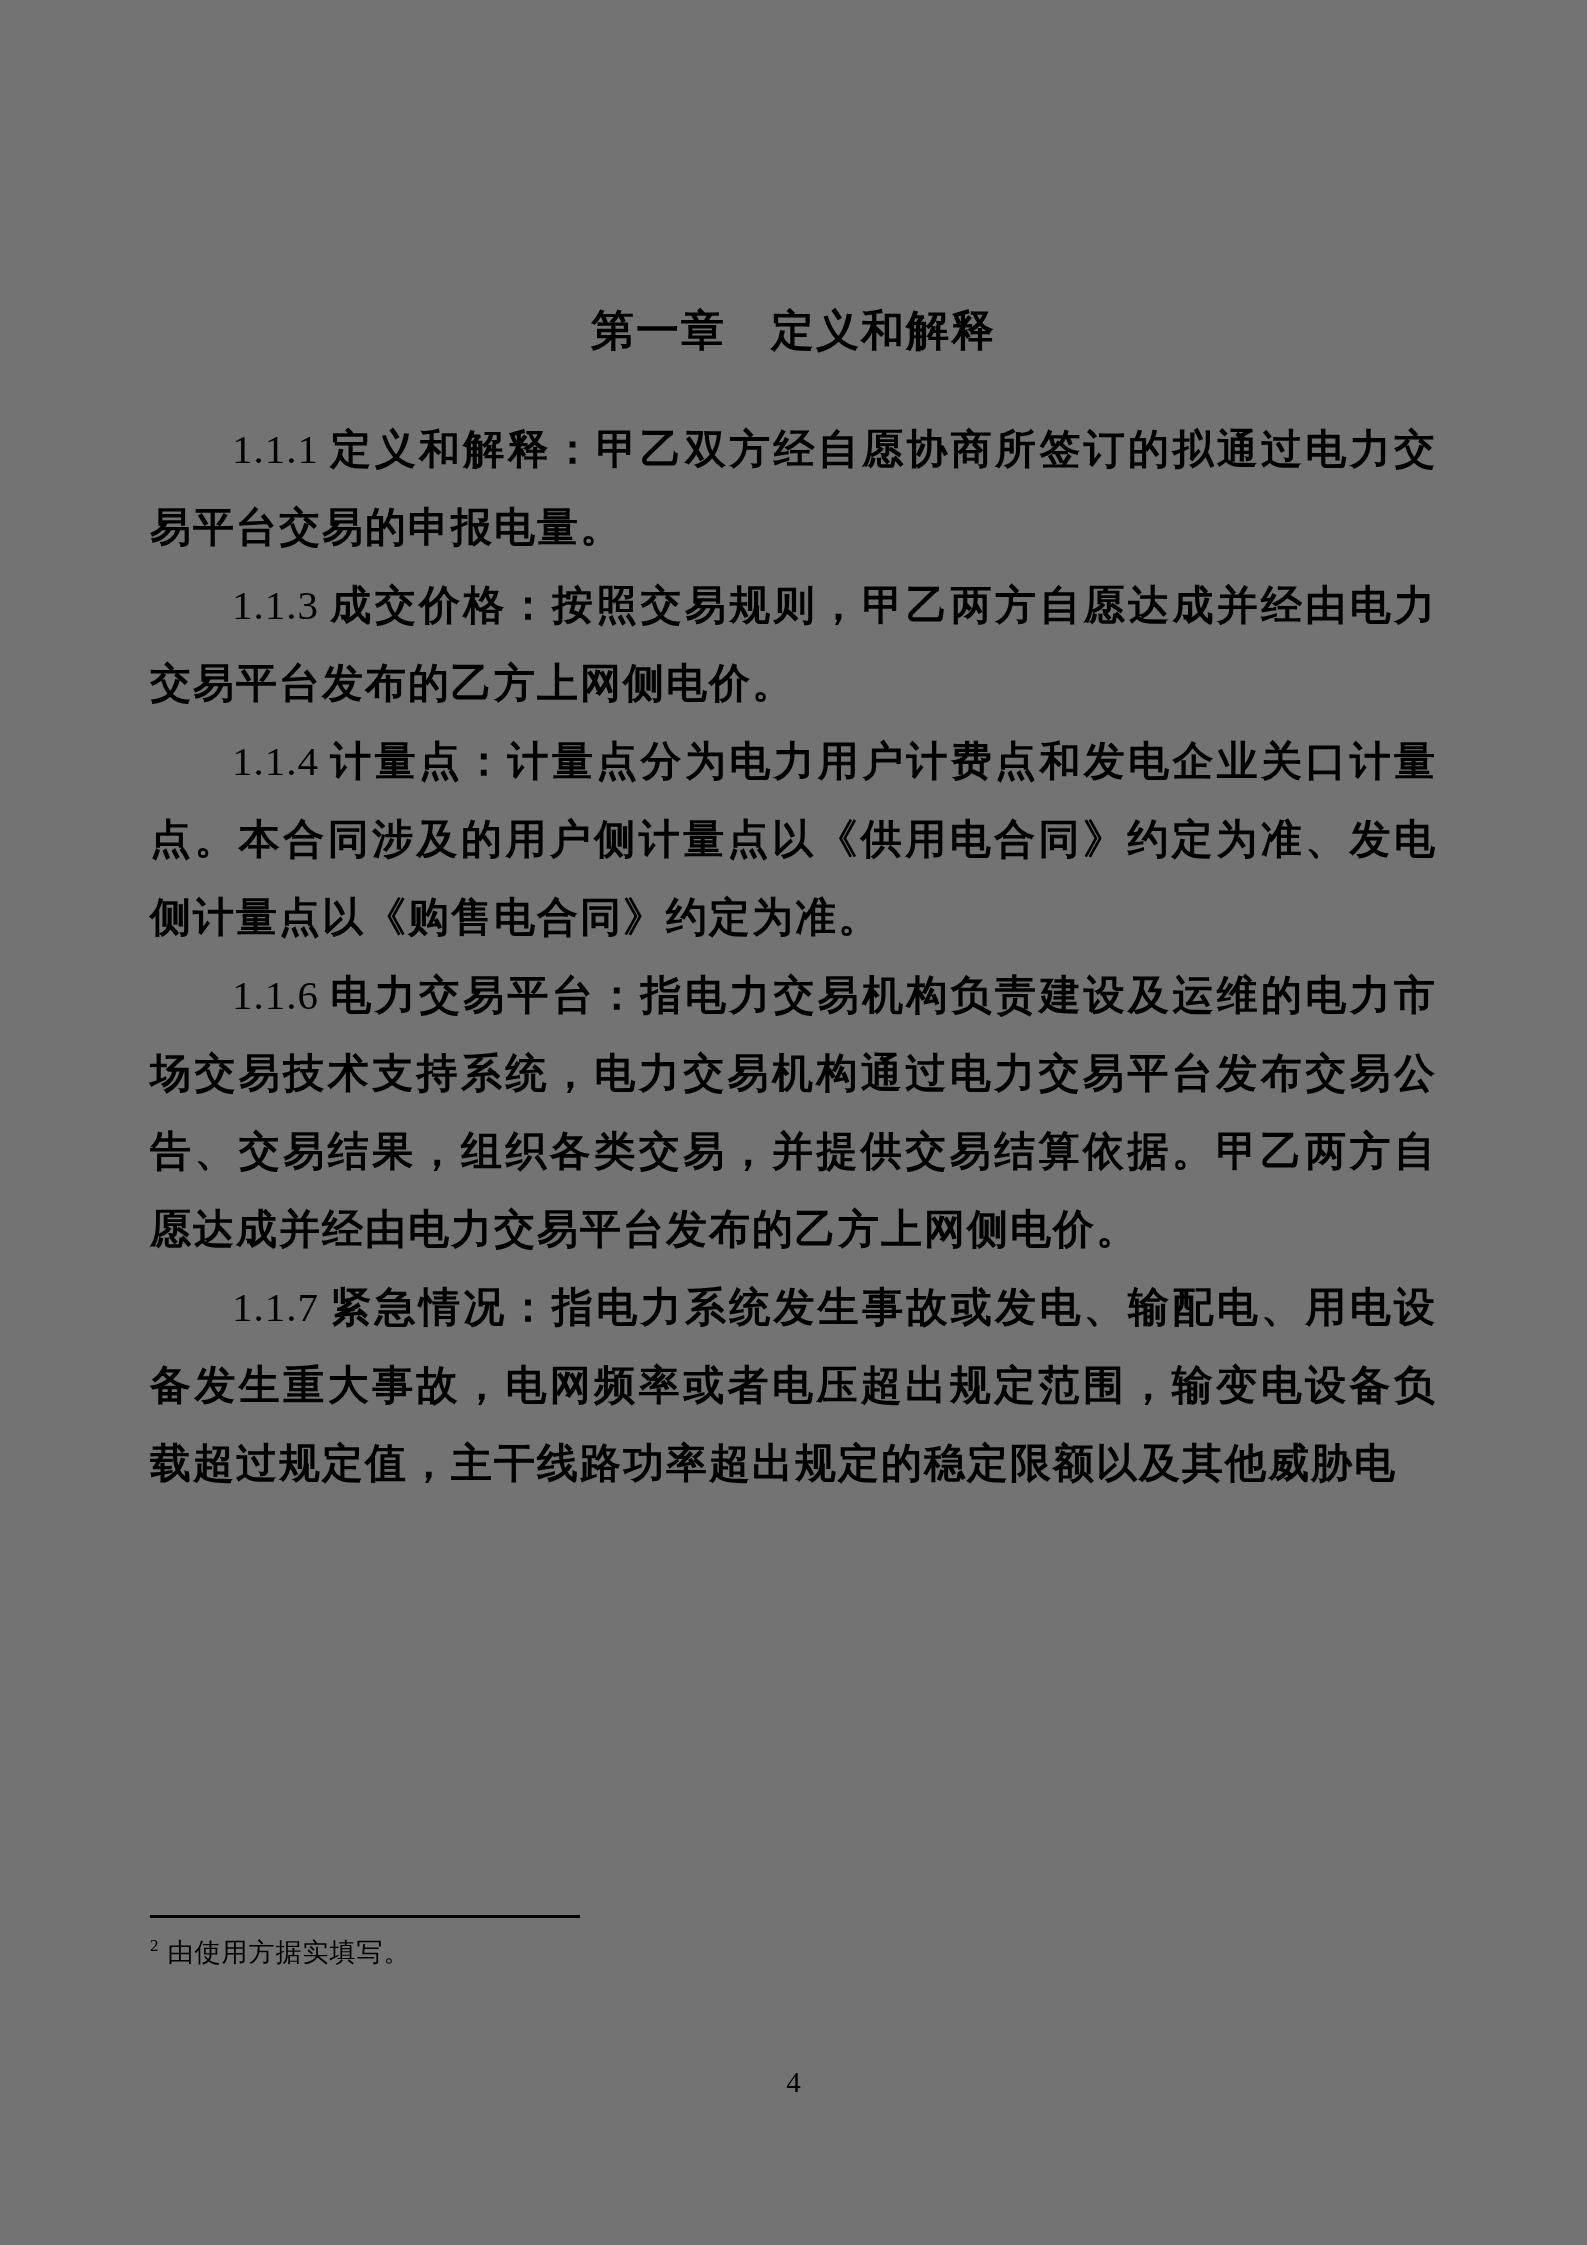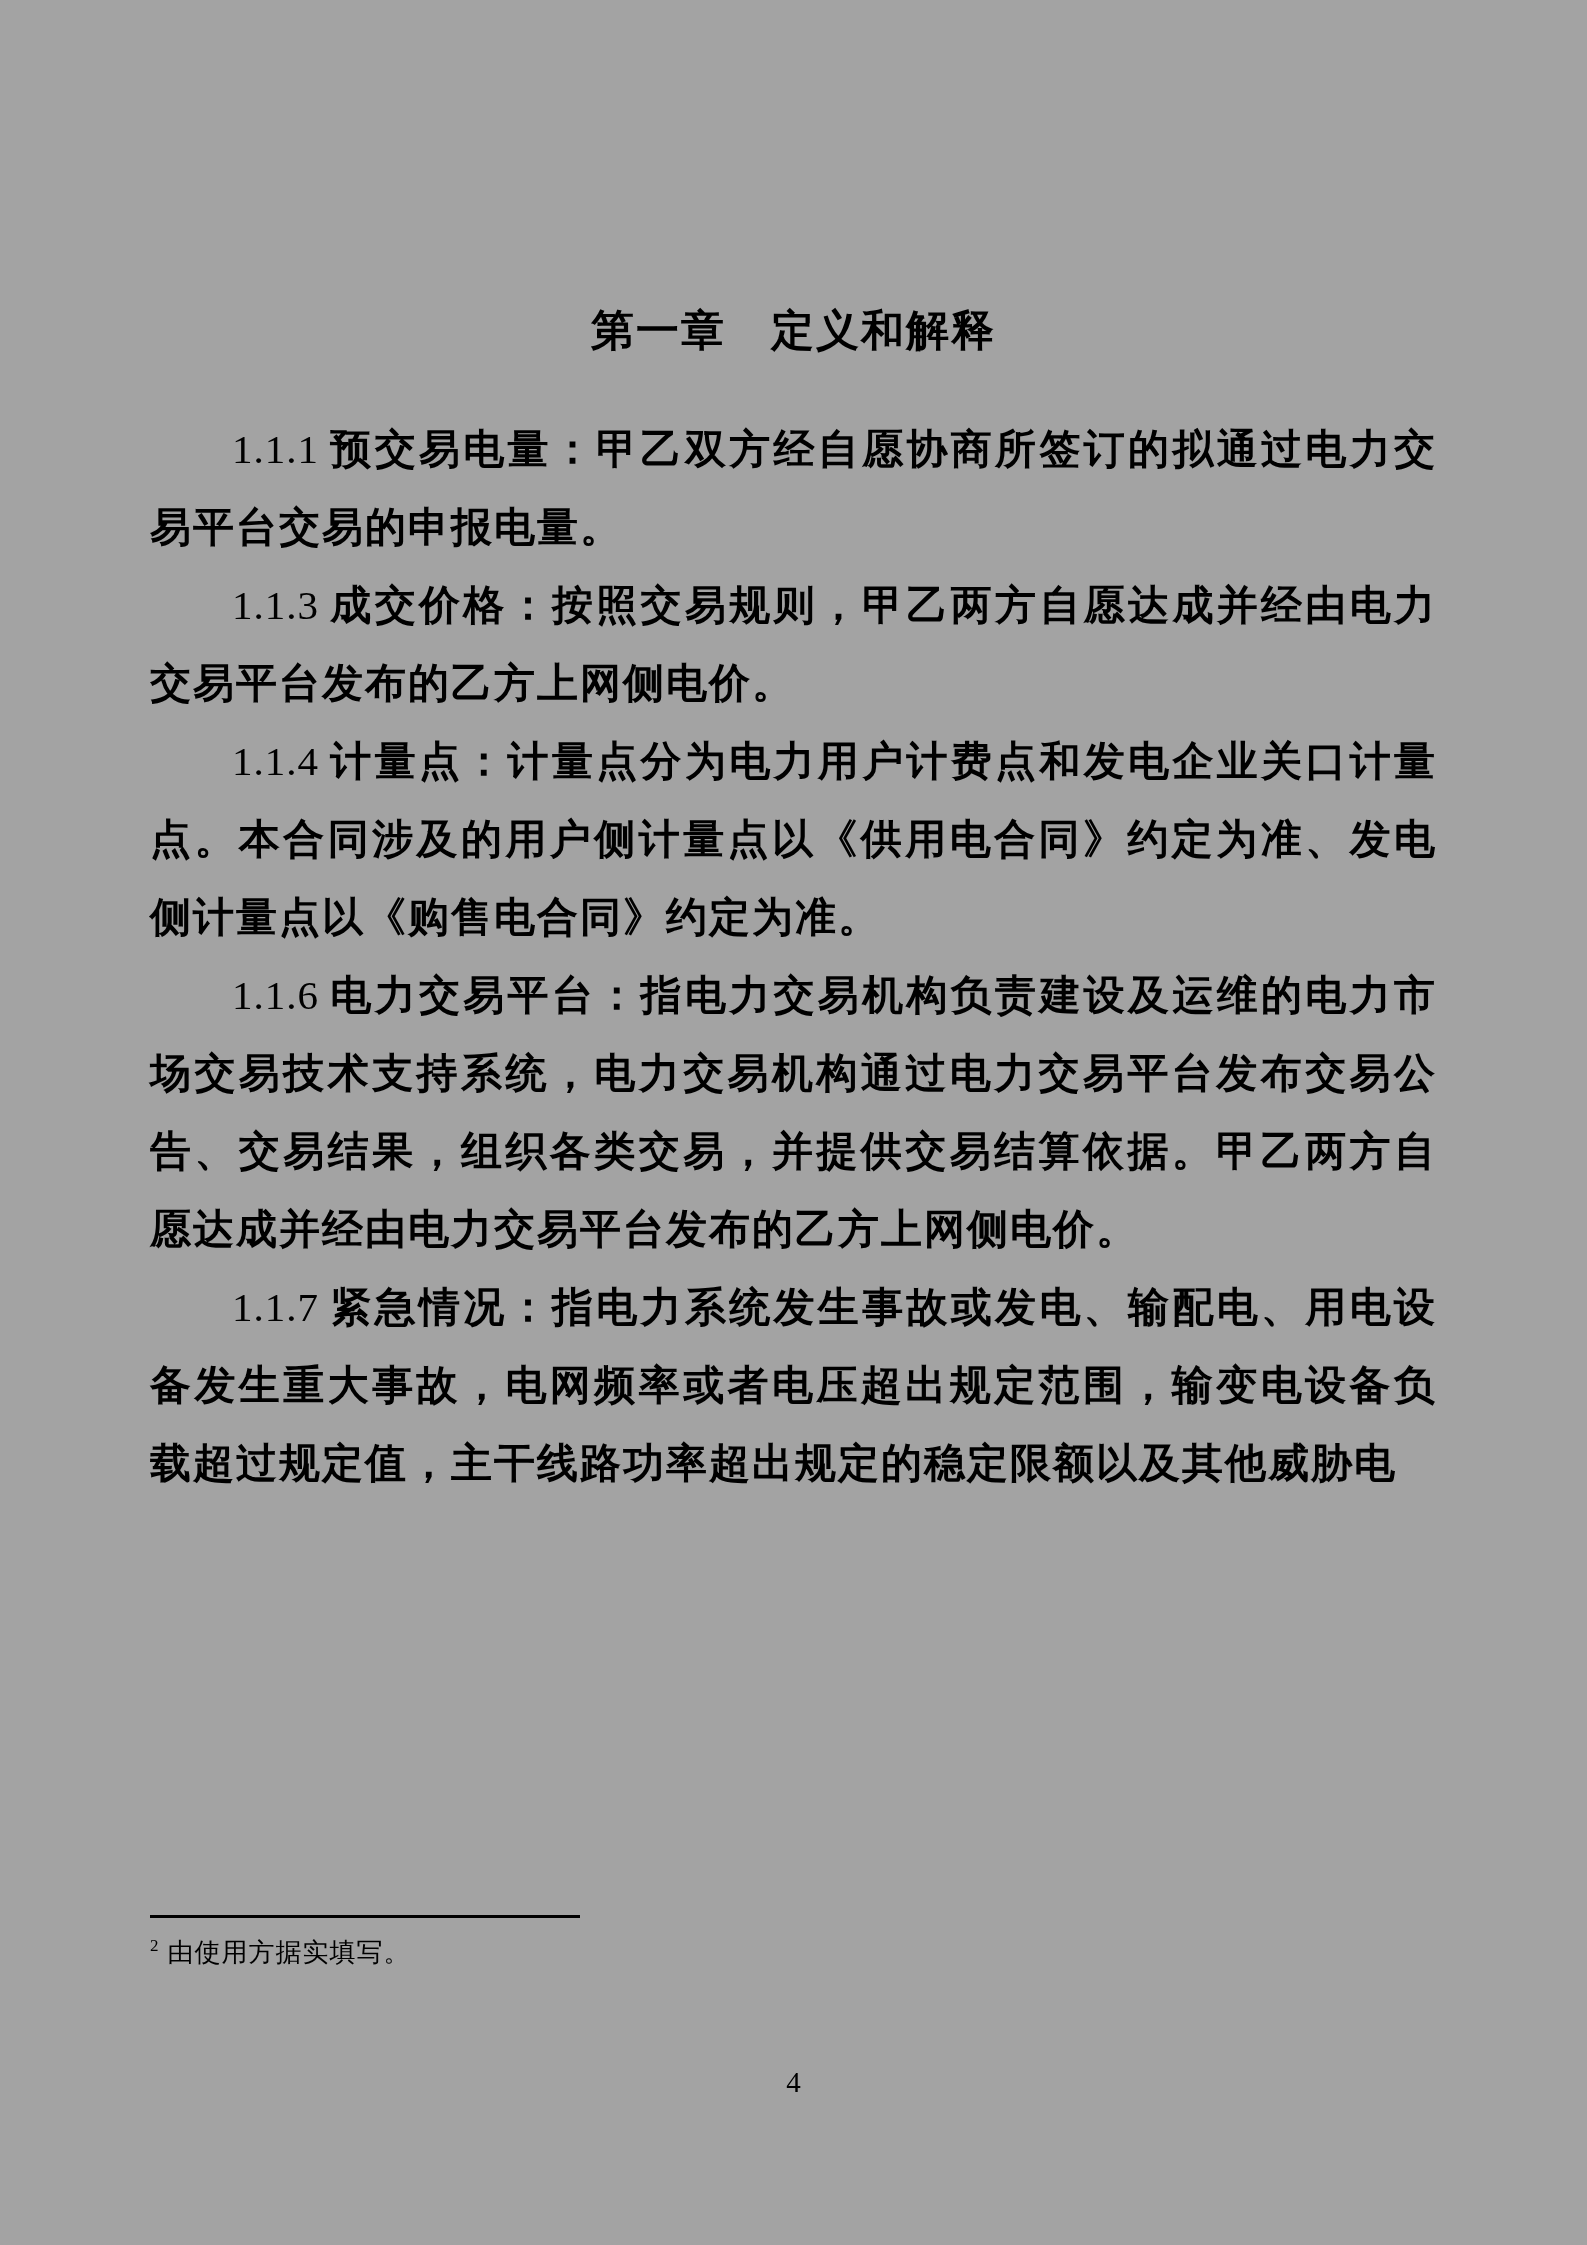--- a/index.html
+++ b/index.html
@@ -1,20 +1,20 @@
 <!DOCTYPE html>
 <html><head>
 <meta charset="utf-8">
 <style>
   html, body { margin:0; padding:0; background:#ffffff; }
   .page {
     position: relative;
     width: 1587px;
     height: 2245px;
-    background: #a3a3a3;
+    background: #737373;
     color: #000000;
     font-family: "Liberation Sans", sans-serif;
     overflow: hidden;
   }
   .content {
     position: absolute;
     left: 150px;
     top: 0;
     width: 1287px;
   }
@@ -100,21 +100,21 @@
 <body>
 
 <div class="page">
   <div class="content">
 
     <h1 class="chapter-title">第一章　定义和解释</h1>
 
     <div class="body-text">
 
 
-      <p class="para"><span class="num">1.1.1</span><span>预交易电量：甲乙双方经自愿协商所签订的拟通过电力交易平台交易的申报电量。</span></p>
+      <p class="para"><span class="num">1.1.1</span><span>定义和解释：甲乙双方经自愿协商所签订的拟通过电力交易平台交易的申报电量。</span></p>
 
 
       <p class="para"><span class="num">1.1.3</span><span>成交价格：按照交易规则，甲乙两方自愿达成并经由电力交易平台发布的乙方上网侧电价。</span></p>
 
       <p class="para"><span class="num">1.1.4</span><span>计量点：计量点分为电力用户计费点和发电企业关口计量点。本合同涉及的用户侧计量点以《供用电合同》约定为准、发电侧计量点以《购售电合同》约定为准。</span></p>
 
 
       <p class="para"><span class="num">1.1.6</span><span>电力交易平台：指电力交易机构负责建设及运维的电力市场交易技术支持系统，电力交易机构通过电力交易平台发布交易公告、交易结果，组织各类交易，并提供交易结算依据。甲乙两方自愿达成并经由电力交易平台发布的乙方上网侧电价。</span></p>
 
       <p class="para"><span class="num">1.1.7</span><span>紧急情况：指电力系统发生事故或发电、输配电、用电设备发生重大事故，电网频率或者电压超出规定范围，输变电设备负载超过规定值，主干线路功率超出规定的稳定限额以及其他威胁电</span></p>

